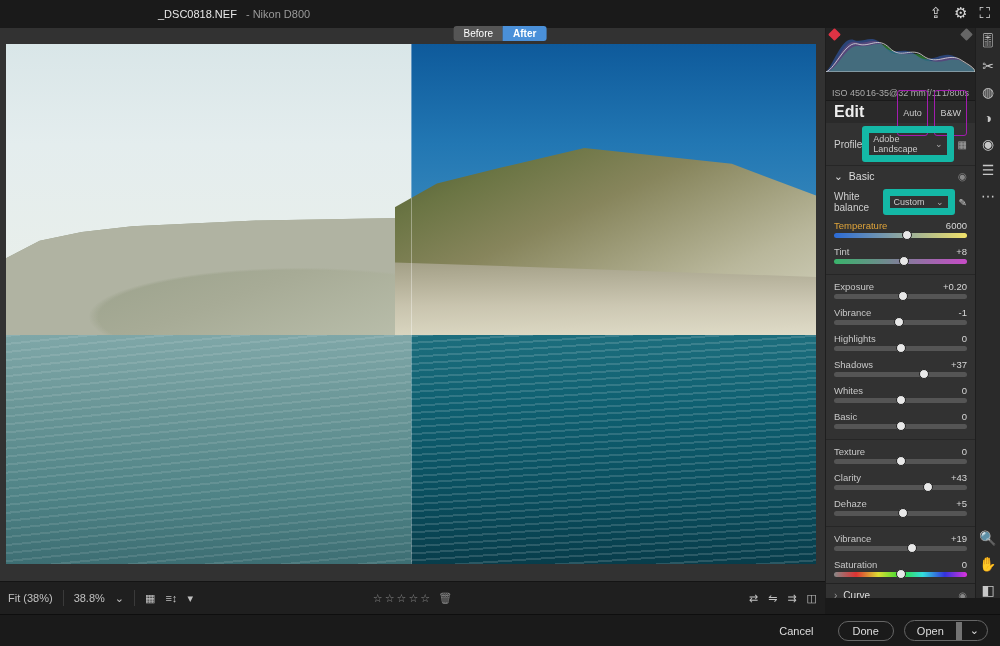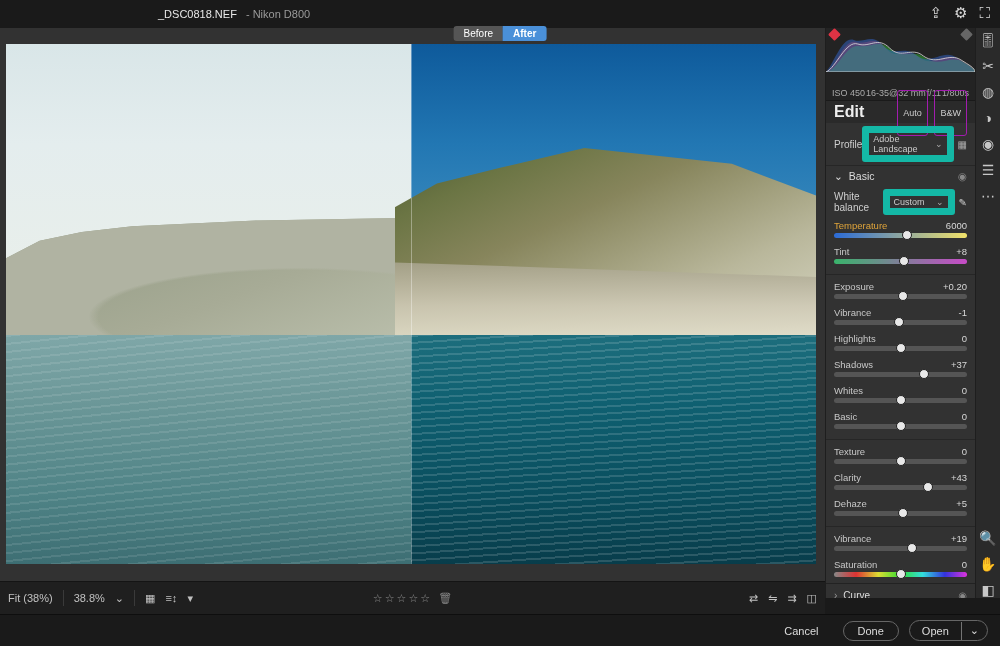--- a/index.html
+++ b/index.html
@@ -150,21 +150,21 @@
   .bottombar{
     position:absolute;left:0;bottom:0;height:32px;width:1000px;
     background:#1a1a1a;display:flex;align-items:center;color:#9a9a9a;
     border-top:1px solid #0e0e0e;padding:0 12px;
   }
   .docinfo{position:absolute;left:50%;transform:translateX(-50%);text-decoration:underline dotted;color:#9a9a9a;font-size:10px;}
   .btns{margin-left:auto;display:flex;gap:10px;align-items:center;}
   .btn{border:1px solid #666;border-radius:14px;padding:3px 14px;color:#ddd;font-size:11px;}
   .btn.ghost{border:none;}
   .btn.split{display:flex;align-items:center;padding:0;}
-  .btn.split span:first-child{padding:3px 12px;border-right:1px solid #737373;}
+  .btn.split span:first-child{padding:3px 12px;border-right:6px solid #737373;}
   .btn.split span:last-child{padding:3px 8px;}
 </style>
 </head>
 <body>
 
 <div class="topbar">
   <span class="filename">_DSC0818.NEF</span>
   <span class="camera">&nbsp;-&nbsp;<span>Nikon D800</span></span>
   <div class="topright">
     <span>⇪</span>

